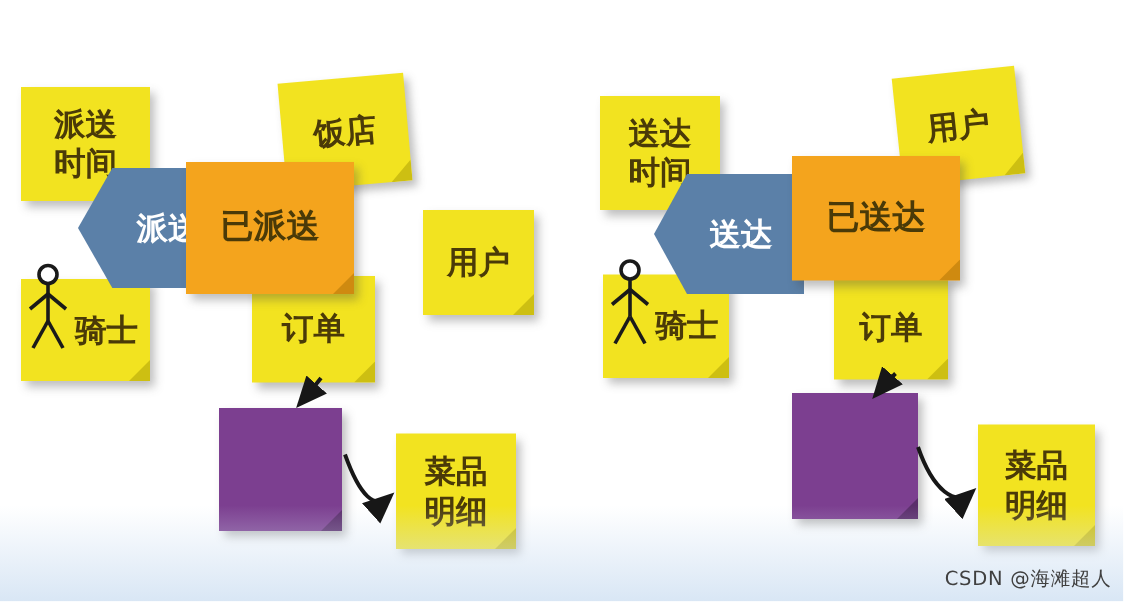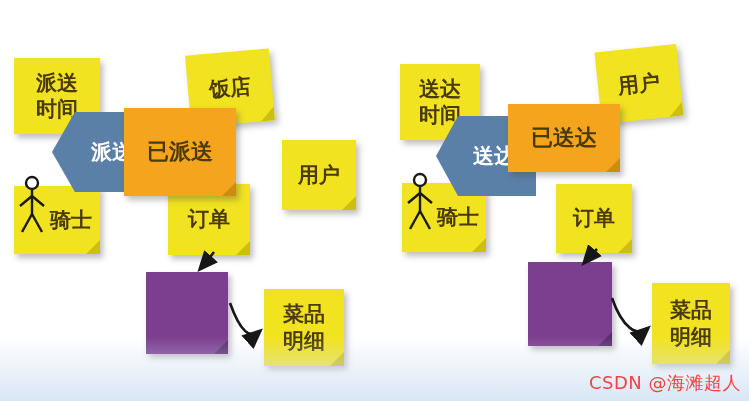--- a/index.html
+++ b/index.html
@@ -52,40 +52,40 @@
   .l-user   { left:282px; top:140px; width:74px;  height:70px; }
   .l-rider  { left:14px;  top:186px; width:86px;  height:68px; }
   .l-order  { left:168px; top:184px; width:82px;  height:71px; }
   .l-purple { left:146px; top:272px; width:82px;  height:82px; }
   .l-detail { left:264px; top:289px; width:80px;  height:77px; }
 
   
   .r-time   { left:400px; top:64px;  width:80px;  height:76px; }
   .r-user   { left:598px; top:48px;  width:82px;  height:72px; transform:rotate(-6deg); }
   .r-cmd    { left:436px; top:116px; width:100px; height:80px; }
-  .r-event  { left:508px; top:104px; width:112px; height:68px; }
+  .r-event  { left:528px; top:104px; width:112px; height:83px; }
   .r-rider  { left:402px; top:183px; width:84px;  height:69px; }
   .r-order  { left:556px; top:184px; width:76px;  height:69px; }
   .r-purple { left:528px; top:262px; width:84px;  height:84px; }
   .r-detail { left:652px; top:283px; width:78px;  height:81px; }
 
   .rider-text { padding-left:28px;font-family:Liberation Serif, serif; }
   .stickman {
     position:absolute; left:2px; top:-12px; width:32px; height:64px;
     overflow:visible;
   }
 
   .arrows {
     position:absolute; left:0; top:0; width:749px; height:401px;
     z-index:5; pointer-events:none;
   }
 
   .watermark {
     position:absolute; right:8px; bottom:6px;
-    color:#ef4444; font-size:18px; z-index:6; letter-spacing:0.5px;
+    color:#404040; font-size:13px; z-index:6; letter-spacing:0.5px;
   }
 </style>
 </head>
 <body>
 
 <div class="canvas">
 
   <div class="command l-cmd">
     <span>派送</span>
   </div>

